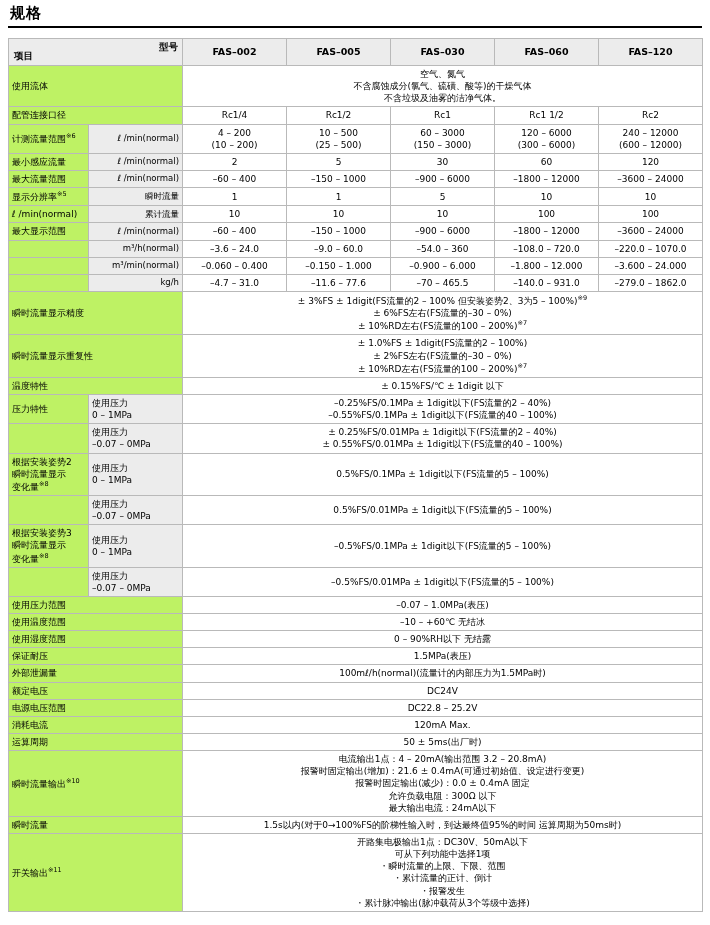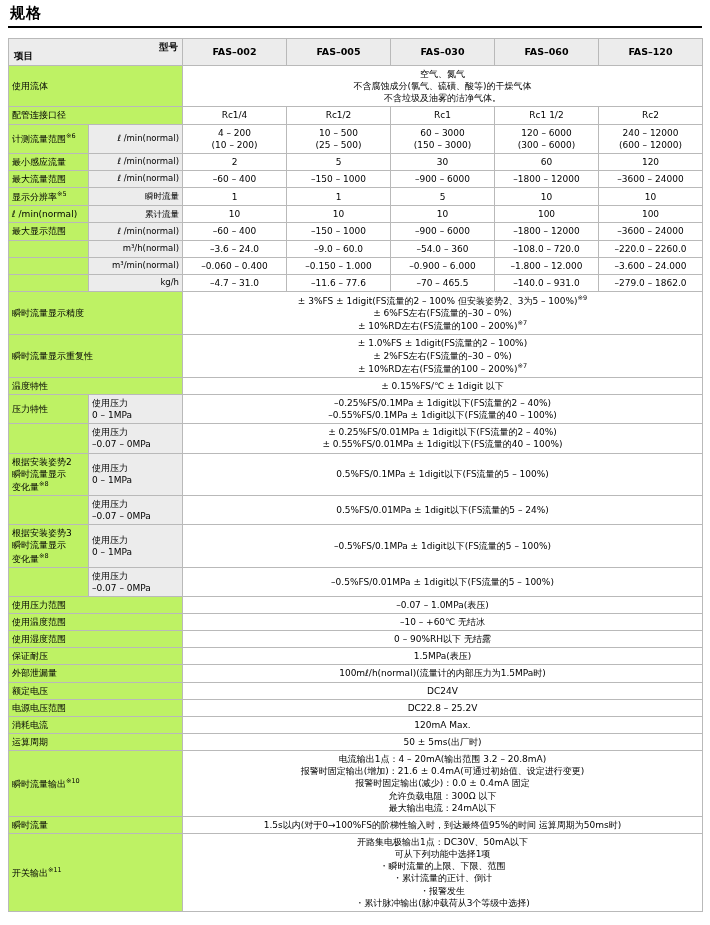--- a/index.html
+++ b/index.html
@@ -166,21 +166,21 @@
           <td class="val">–1800 – 12000</td>
           <td class="val">–3600 – 24000</td>
         </tr>
         <tr>
           <td class="lbl"></td>
           <td class="unit">m³/h(normal)</td>
           <td class="val">–3.6 – 24.0</td>
           <td class="val">–9.0 – 60.0</td>
           <td class="val">–54.0 – 360</td>
           <td class="val">–108.0 – 720.0</td>
-          <td class="val">–220.0 – 2260.0</td>
+          <td class="val">–220.0 – 1070.0</td>
         </tr>
         <tr>
           <td class="lbl"></td>
           <td class="unit">m³/min(normal)</td>
           <td class="val">–0.060 – 0.400</td>
           <td class="val">–0.150 – 1.000</td>
           <td class="val">–0.900 – 6.000</td>
           <td class="val">–1.800 – 12.000</td>
           <td class="val">–3.600 – 24.000</td>
         </tr>
@@ -216,21 +216,21 @@
           <td class="val pad lt" colspan="5">± 0.25%FS/0.01MPa ± 1digit以下(FS流量的2 – 40%)<br>± 0.55%FS/0.01MPa ± 1digit以下(FS流量的40 – 100%)</td>
         </tr>
         <tr>
           <td class="lbl">根据安装姿势2<br>瞬时流量显示<br>变化量<span class="sup">※8</span></td>
           <td class="lbl-c">使用压力<br>0 – 1MPa</td>
           <td class="val pad lt" colspan="5">0.5%FS/0.1MPa ± 1digit以下(FS流量的5 – 100%)</td>
         </tr>
         <tr>
           <td class="lbl"></td>
           <td class="lbl-c">使用压力<br>–0.07 – 0MPa</td>
-          <td class="val pad lt" colspan="5">0.5%FS/0.01MPa ± 1digit以下(FS流量的5 – 24%)</td>
+          <td class="val pad lt" colspan="5">0.5%FS/0.01MPa ± 1digit以下(FS流量的5 – 100%)</td>
         </tr>
         <tr>
           <td class="lbl">根据安装姿势3<br>瞬时流量显示<br>变化量<span class="sup">※8</span></td>
           <td class="lbl-c">使用压力<br>0 – 1MPa</td>
           <td class="val pad lt" colspan="5">–0.5%FS/0.1MPa ± 1digit以下(FS流量的5 – 100%)</td>
         </tr>
         <tr>
           <td class="lbl"></td>
           <td class="lbl-c">使用压力<br>–0.07 – 0MPa</td>
           <td class="val pad lt" colspan="5">–0.5%FS/0.01MPa ± 1digit以下(FS流量的5 – 100%)</td>

